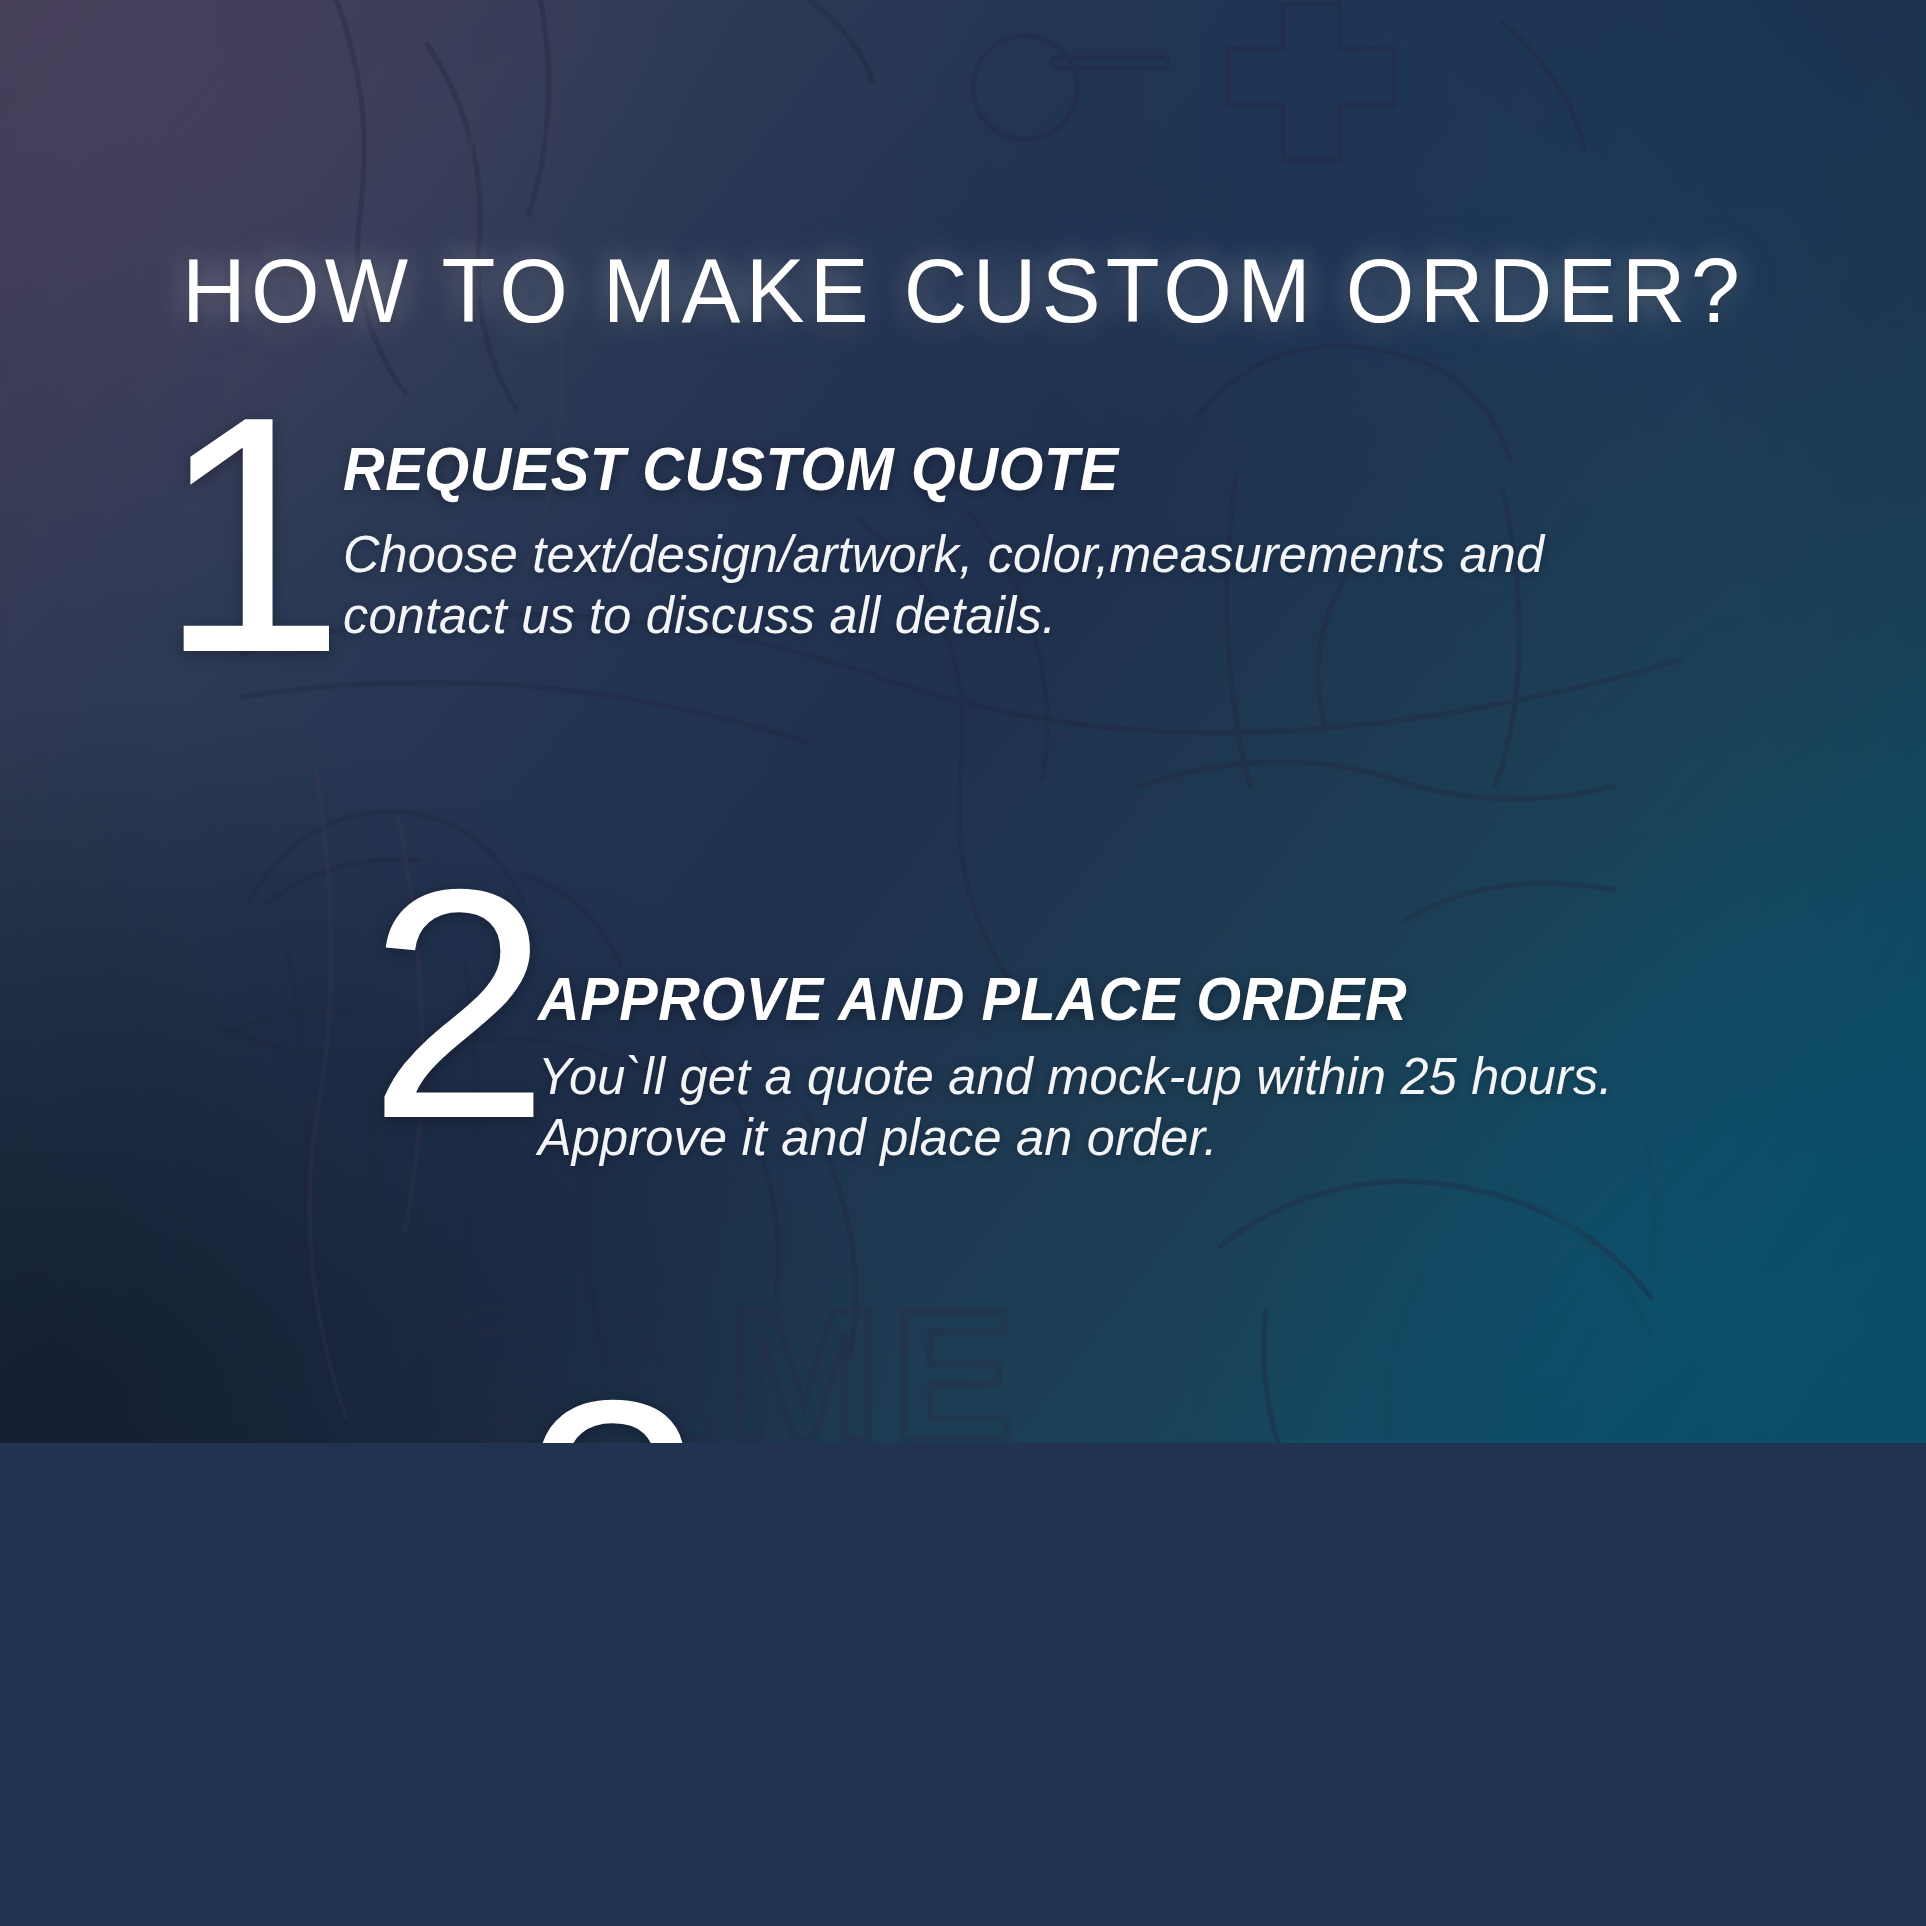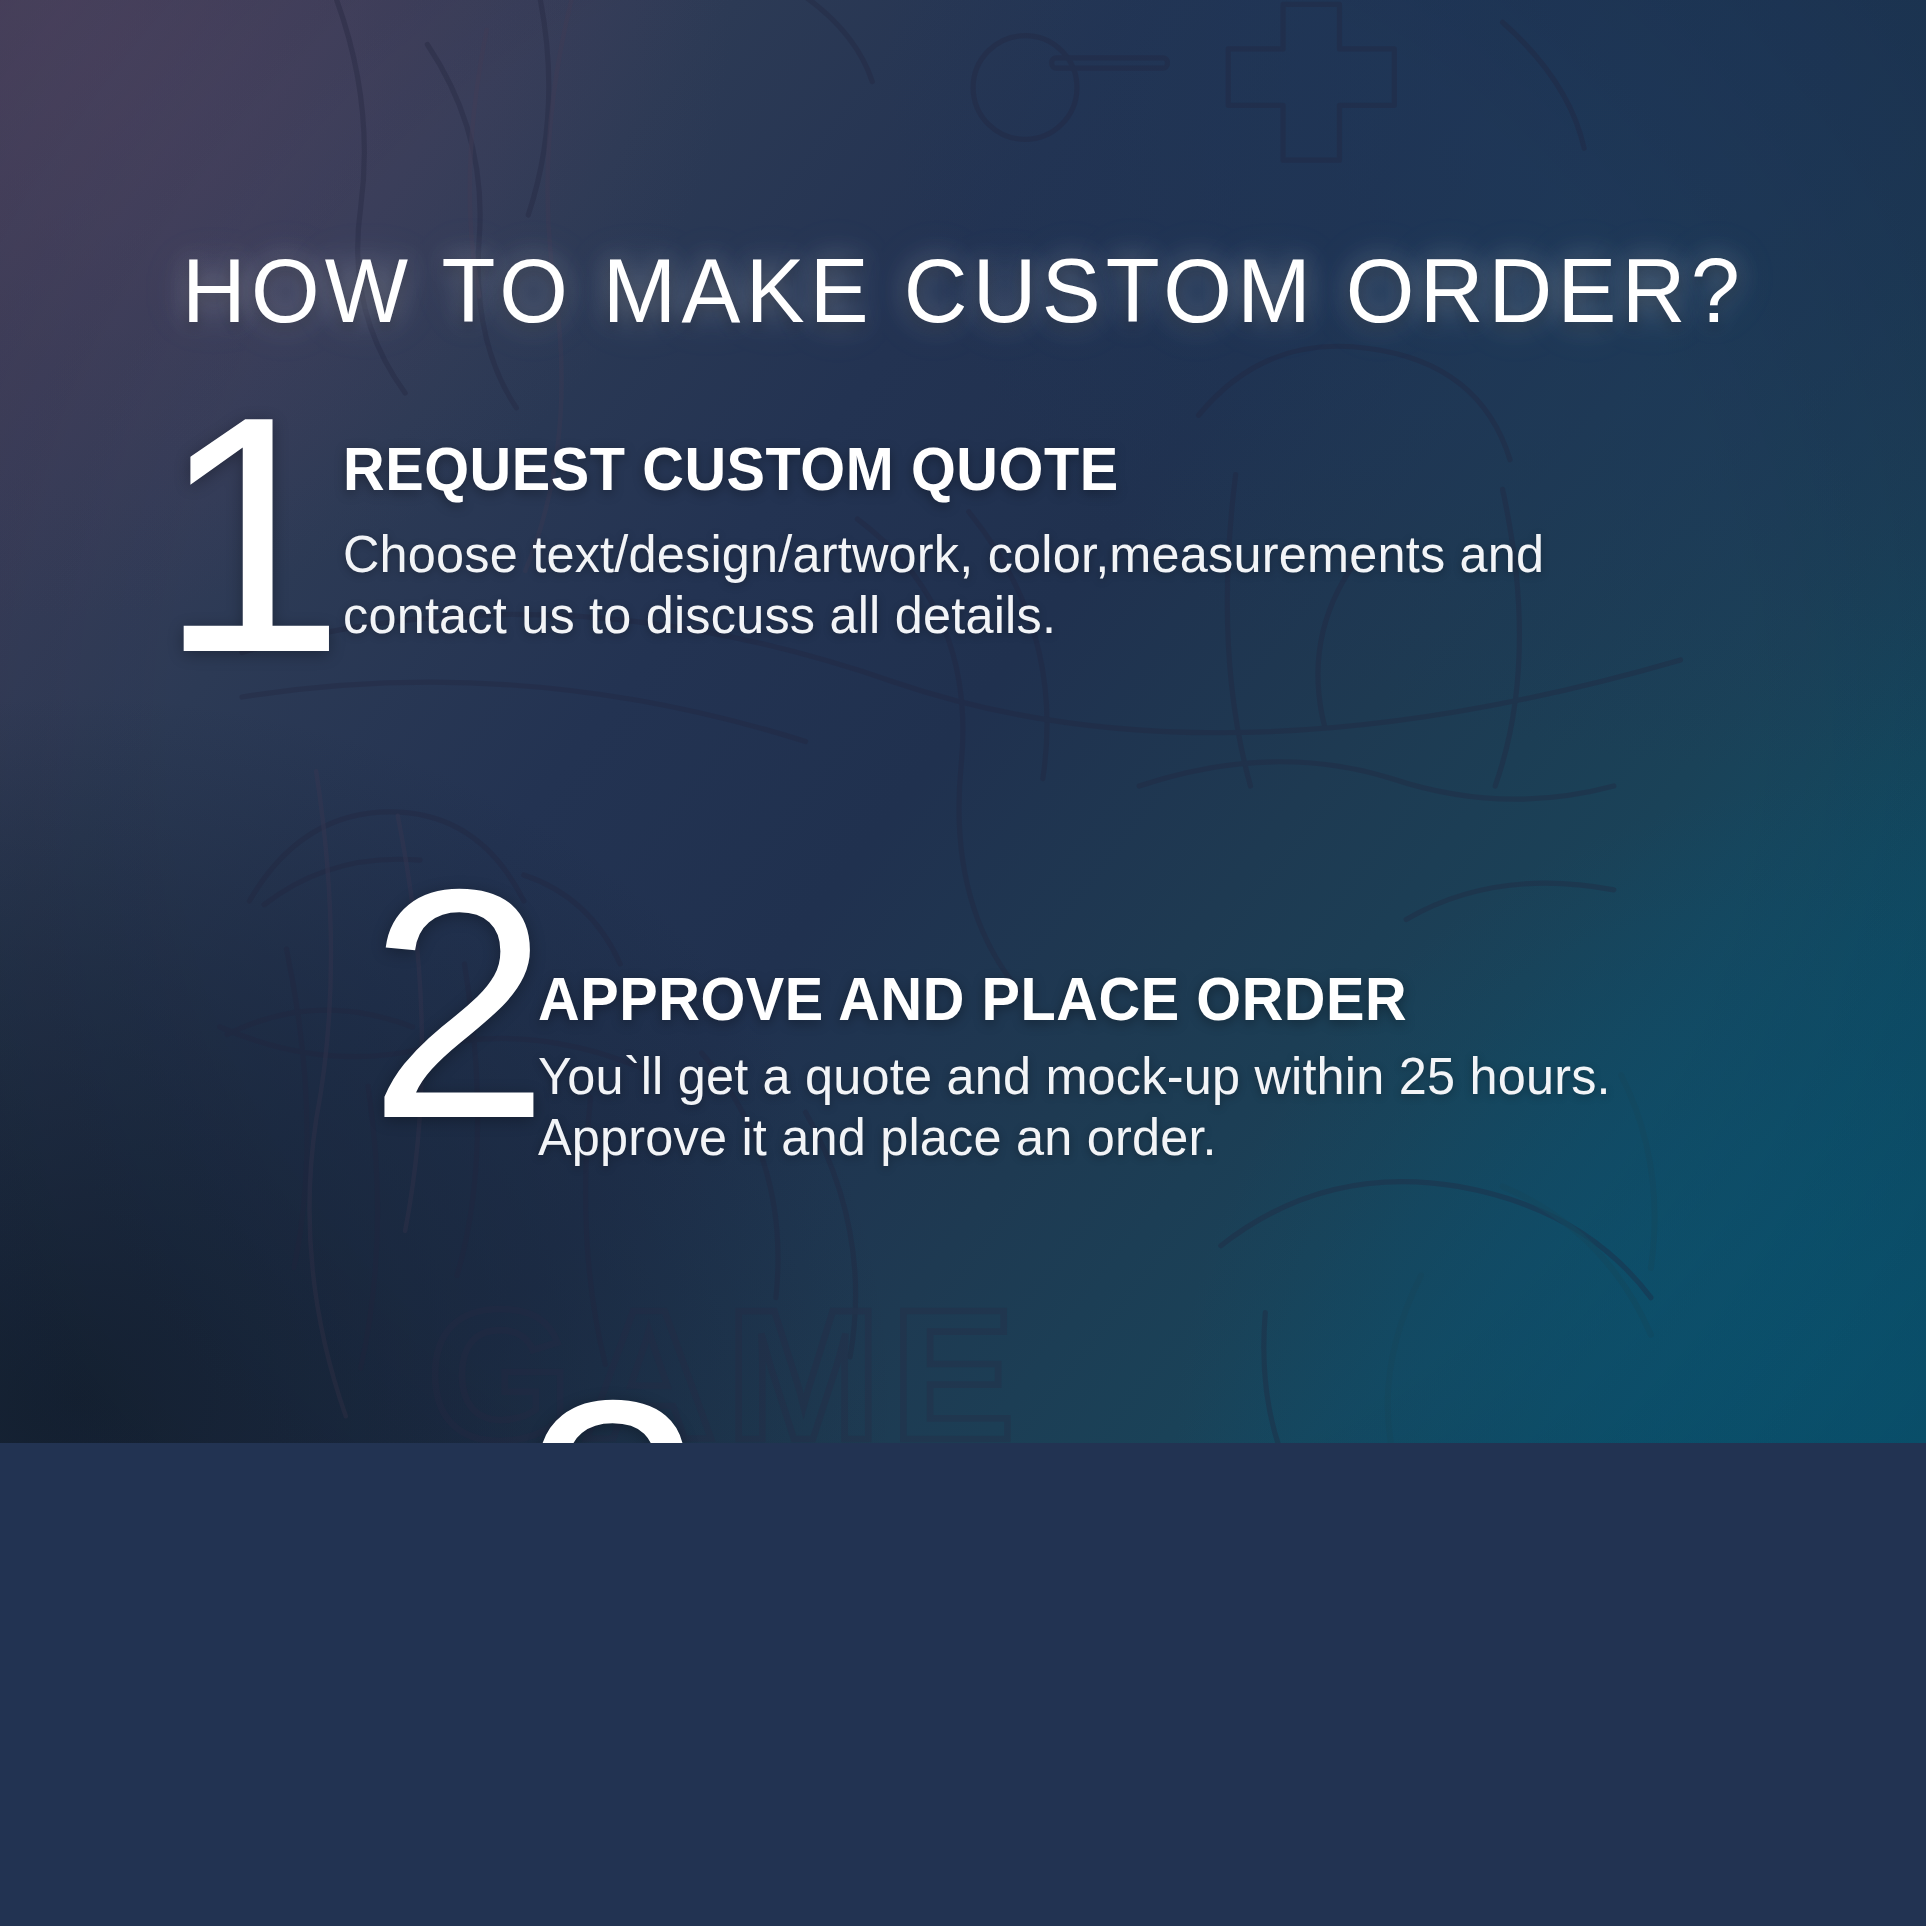--- a/index.html
+++ b/index.html
@@ -95,20 +95,21 @@
     text-shadow:0 3px 16px rgba(0,0,0,0.30);
     transform:translateY(-6px);
   }
   #step-1 .step-num{ font-size:337px; letter-spacing:0; margin-right:-2px; }
   #step-2 .step-num{ margin-right:-6px; }
   #step-3 .step-num{ margin-right:-4px; }
 
   .step-body{
     flex:1 1 auto;
     padding-top:22px;
+    font-style:italic;
   }
   #step-2 .step-body{ padding-top:79px; }
   #step-3 .step-body{ padding-top:125px; }
 
   .step-head{
     color:#ffffff;
     font-weight:700;
     font-size:62px;
     line-height:1.0;
     letter-spacing:0.6px;

